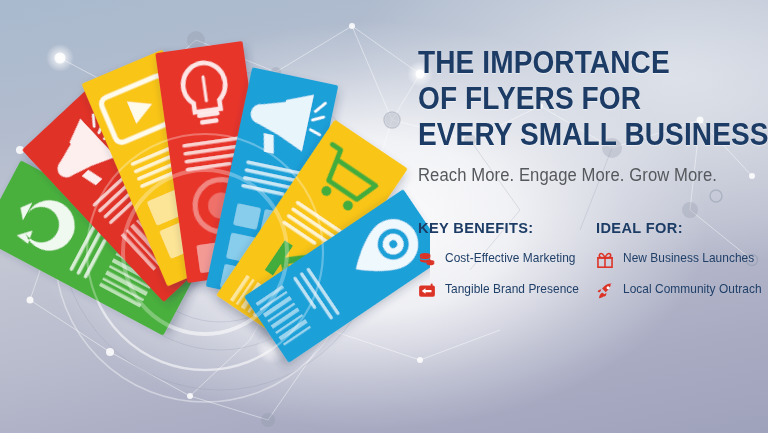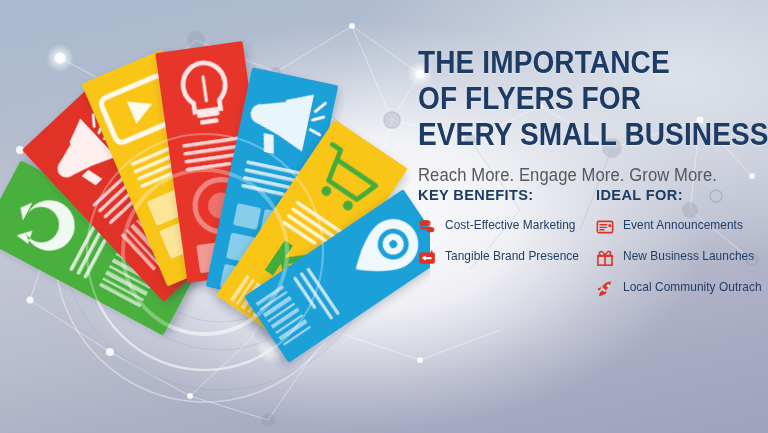--- a/index.html
+++ b/index.html
@@ -50,21 +50,21 @@
     margin-top:13px;
     font-family:"Liberation Sans Narrow","Liberation Sans", sans-serif;
     font-size:17.5px;
     color:#55585c;
     letter-spacing:.1px;
     transform:scaleX(.95);
     transform-origin:left center;
     white-space:nowrap;
   }
 
-  .cols{ display:flex; }
+  .cols{ display:flex; margin-top:33px; }
   .col{ }
   .col.a{ width:178px; }
   .col.b{ width:160px; }
   .col-title{
     font-family:"Liberation Sans Narrow","Liberation Sans", sans-serif;
     font-weight:700;
     font-size:15.5px;
     color:#1c3c66;
     letter-spacing:.4px;
     text-transform:uppercase;
@@ -431,32 +431,20 @@
 
 
         </ul>
       </div>
 
       <div class="col b">
         <div class="col-title">IDEAL FOR:</div>
         <ul class="items">
 
 
-          <li>
-            <svg class="ic" viewBox="0 0 24 24">
-              <rect x="1.8" y="4.5" width="20.4" height="15" rx="1.8" fill="none" stroke="#dc3327" stroke-width="2.1"></rect>
-              <g stroke="#dc3327" stroke-width="1.8" stroke-linecap="round">
-                <path d="M5.2 9 h9"></path>
-                  <path d="M5.2 12.4 h9"></path>
-                  <path d="M5.2 15.6 h5.5"></path>
-              </g>
-              <rect x="16.6" y="8.4" width="3.6" height="3.6" fill="#dc3327"></rect>
-            </svg>
-            <span class="itxt">Event Announcements</span>
-          </li>
 
           <li>
             <svg class="ic" viewBox="0 0 24 24">
               <g fill="none" stroke="#dc3327" stroke-width="2.1">
                 <rect x="2.6" y="9.2" width="18.8" height="12.4"></rect>
                 <path d="M1.4 9.2 h21.2"></path>
                 <path d="M12 9.2 v12.4"></path>
                 <path d="M12 9 c-1.6-3.4-3-5.6-5-5.6 a2.6 2.6 0 0 0 0 5.2 z"></path>
                 <path d="M12 9 c1.6-3.4 3-5.6 5-5.6 a2.6 2.6 0 0 1 0 5.2 z"></path>
               </g>

